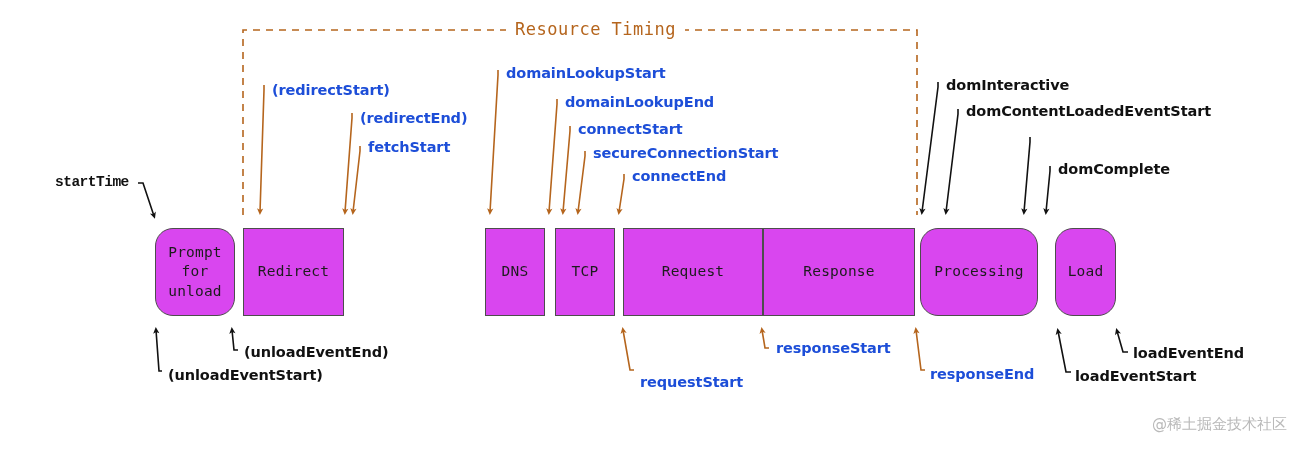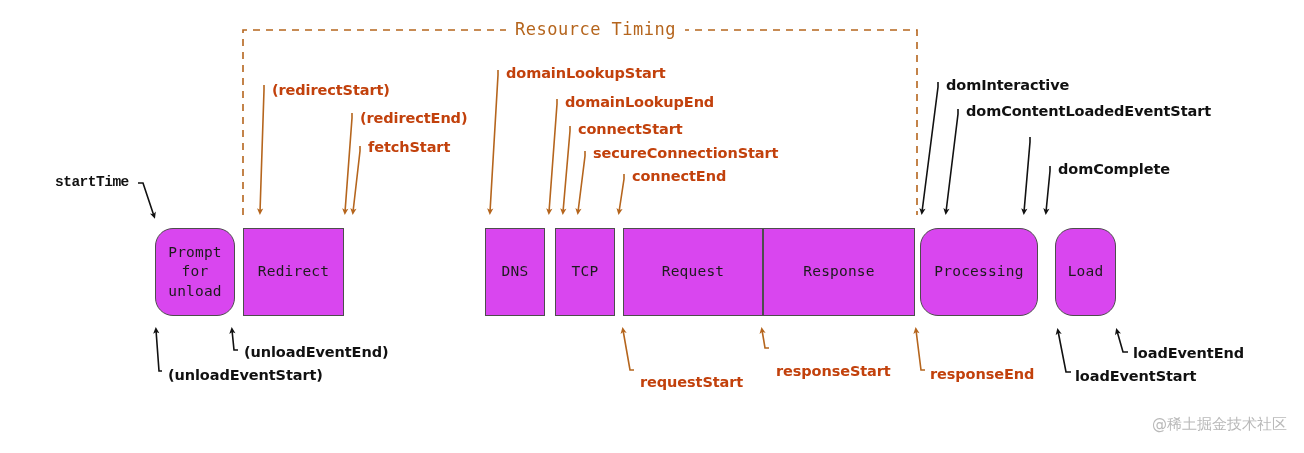--- a/index.html
+++ b/index.html
@@ -47,21 +47,21 @@
 
   
   .lbl {
     position: absolute;
     font-family: "DejaVu Sans", "Liberation Sans", sans-serif;
     font-size: 14.5px;
     font-weight: 700;
     white-space: nowrap;
     letter-spacing: -.1px;
   }
-  .lbl.orange { color: #c2410c; }
+  .lbl.orange { color: #1d4ed8; }
   .lbl.black  { color: #111111; }
   .lbl.mono {
     font-family: Liberation Mono, monospace;
     font-weight: 700;
     letter-spacing: -.5px;
   }
   .bracket-title {
     position: absolute;
     font-family: "DejaVu Sans Mono", "Liberation Mono", monospace;
     font-size: 17px;
@@ -169,18 +169,18 @@
   <div class="lbl black" style="left:946px; top:77px;">domInteractive</div>
   <div class="lbl black" style="left:966px; top:103px;">domContentLoadedEventStart</div>
   <div class="lbl black" style="left:1058px; top:161px;">domComplete</div>
 
   <div class="lbl black" style="left:244px; top:344px;">(unloadEventEnd)</div>
   <div class="lbl black" style="left:168px; top:367px;">(unloadEventStart)</div>
   <div class="lbl black" style="left:1133px; top:345px;">loadEventEnd</div>
   <div class="lbl black" style="left:1075px; top:368px;">loadEventStart</div>
 
   <div class="lbl orange" style="left:640px; top:366px;margin-top:8px;">requestStart</div>
-  <div class="lbl orange" style="left:776px; top:363px;">responseStart</div>
+  <div class="lbl orange" style="left:776px; top:340px;">responseStart</div>
   <div class="lbl orange" style="left:930px; top:366px;">responseEnd</div>
 
   <div class="watermark" style="left:1152px; top:415px;">@稀土掘金技术社区</div>
 
 </div>
 
 </body></html>

